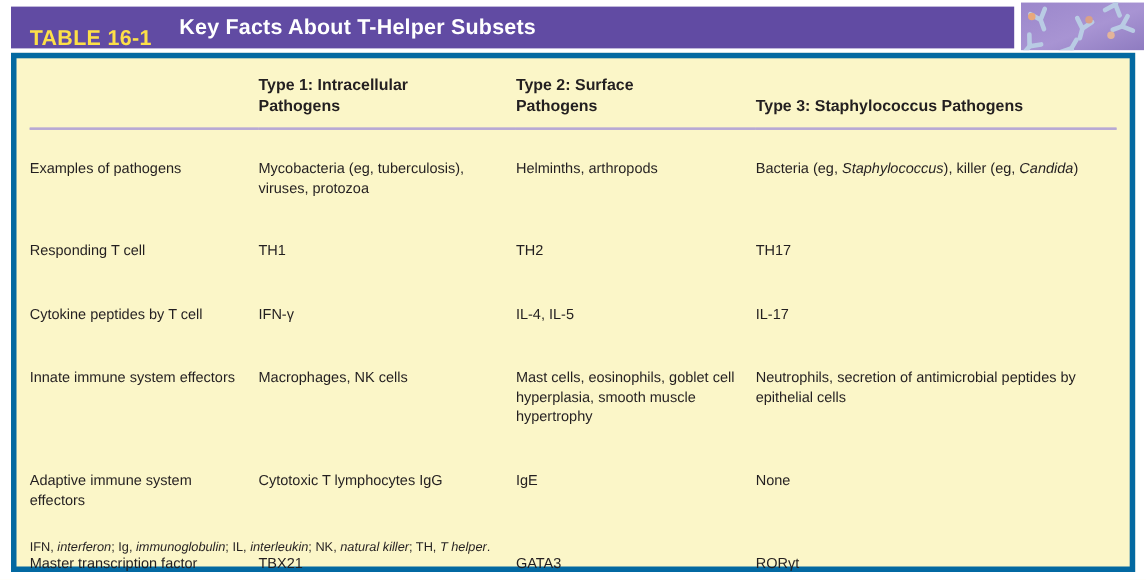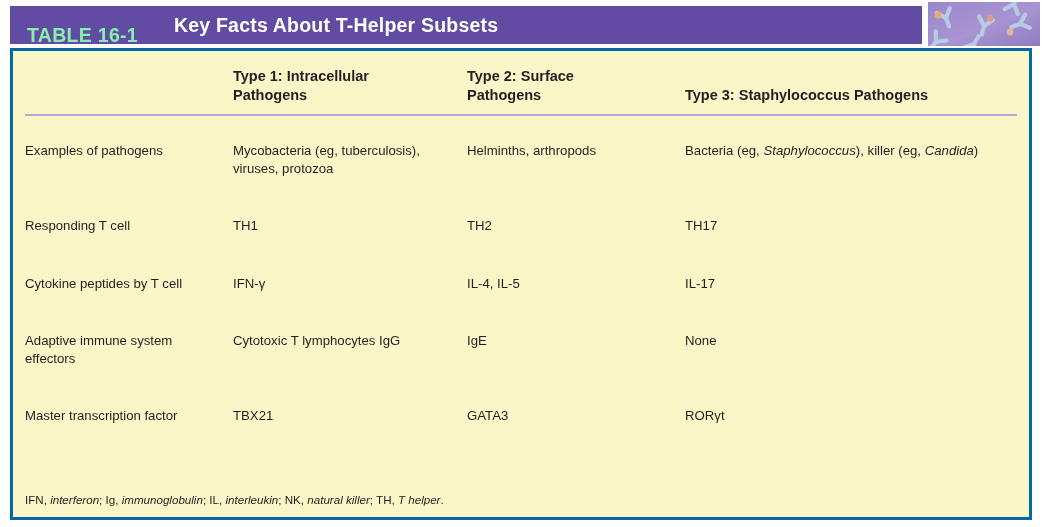--- a/index.html
+++ b/index.html
@@ -29,34 +29,34 @@
     top: 6px;
     width: 912px;
     height: 38px;
     background: #614ba3;
     display: flex;
     align-items: center;
     box-sizing: border-box;
     padding-left: 17px;
   }
   .title-number {
-    color: #86efac;
+    color: #fde047;
     font-size: 19.5px;
     font-weight: bold;
     letter-spacing: 0.3px;
     white-space: nowrap;
     margin-top: 20px;
   }
   .title-text {
     color: #ffffff;
     font-size: 19.5px;
     font-weight: bold;
     letter-spacing: 0.2px;
     white-space: nowrap;
-    margin-left: 36px;
+    margin-left: 25px;
   }
 
   
   .deco-art {
     position: absolute;
     left: 928px;
     top: 2px;
     width: 112px;
     height: 44px;
     overflow: hidden;
@@ -65,21 +65,21 @@
   .deco-art svg { display: block; }
 
   
   .table-body {
     position: absolute;
     left: 10px;
     top: 48px;
     width: 1022px;
     height: 472px;
     background: #fbf6c8;
-    border: 3px solid #0369a1;
+    border: 5px solid #0369a1;
     box-sizing: border-box;
   }
 
   .grid {
     position: absolute;
     left: 0;
     top: 0;
     width: 100%;
     height: 100%;
     box-sizing: border-box;
@@ -218,20 +218,26 @@
               <td>TH2</td>
               <td>TH17</td>
             </tr>
             <tr>
               <td class="rowhead">Cytokine peptides by T cell</td>
               <td>IFN-γ</td>
               <td>IL-4, IL-5</td>
               <td>IL-17</td>
             </tr>
             <tr>
+              <td class="rowhead">Innate immune system effectors</td>
+              <td>Macrophages, NK cells</td>
+              <td>Mast cells, eosinophils, goblet cell hyperplasia, smooth muscle hypertrophy</td>
+              <td>Neutrophils, secretion of antimicrobial peptides by epithelial cells</td>
+            </tr>
+            <tr>
               <td class="rowhead">Adaptive immune system effectors</td>
               <td>Cytotoxic T lymphocytes IgG</td>
               <td>IgE</td>
               <td>None</td>
             </tr>
             <tr>
               <td class="rowhead">Master transcription factor</td>
               <td>TBX21</td>
               <td>GATA3</td>
               <td>RORγt</td>

